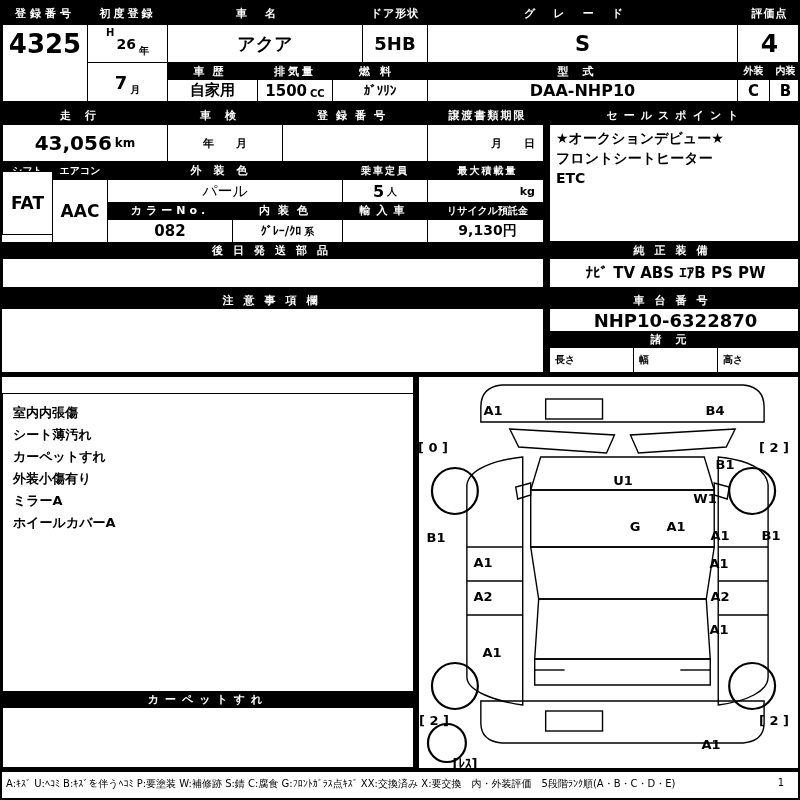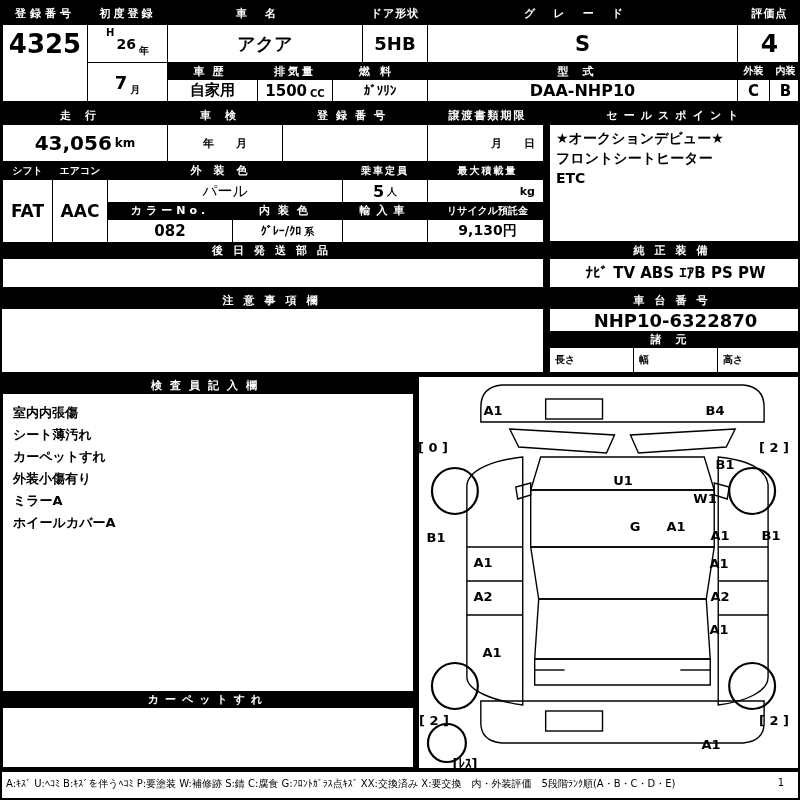--- a/index.html
+++ b/index.html
@@ -89,21 +89,21 @@
 
   <div class="b hdr" style="left:547px;top:105px;width:253px;height:17px;letter-spacing:6px">セールスポイント</div>
   <div class="b cell top left" style="left:547px;top:122px;width:253px;height:118px;flex-direction:column;align-items:flex-start;padding:3px 6px">
       <div class="sales-line">★オークションデビュー★</div>
       <div class="sales-line">フロントシートヒーター</div>
       <div class="sales-line">ETC</div>
     </div>
 
   <div class="b hdr" style="left:0;top:160px;width:51px;height:17px;font-size:10px">シフト</div>
   <div class="b hdr" style="left:50px;top:160px;width:56px;height:17px;font-size:10px">エアコン</div>
-  <div class="b cell" style="left:0;top:177px;width:51px;height:64px;font-size:17px;font-weight:bold">FAT</div>
+  <div class="b cell" style="left:0;top:169px;width:51px;height:64px;font-size:17px;font-weight:bold">FAT</div>
   <div class="b cell" style="left:50px;top:177px;width:56px;height:64px;font-size:17px;font-weight:bold">AAC</div>
 
   <div class="b hdr" style="left:105px;top:160px;width:236px;height:17px;letter-spacing:12px">外装色</div>
   <div class="b cell" style="left:105px;top:177px;width:236px;height:24px;font-size:15px;font-weight:normal">パール</div>
 
   <div class="b hdr" style="left:340px;top:160px;width:86px;height:17px;font-size:10px;letter-spacing:2px">乗車定員</div>
   <div class="b cell" style="left:340px;top:177px;width:86px;height:24px">
     <span style="font-size:16px;font-weight:bold">5</span>
     <span class="unit" style="margin-bottom:3px">人</span>
   </div>
@@ -138,21 +138,20 @@
 
   <div class="b hdr" style="left:547px;top:290px;width:253px;height:17px;letter-spacing:10px">車台番号</div>
   <div class="b cell" style="left:547px;top:306px;width:253px;height:24px;font-size:18px;font-weight:bold">NHP10-6322870</div>
   <div class="b hdr" style="left:547px;top:329px;width:253px;height:17px;letter-spacing:14px">諸元</div>
   <div class="b cell left" style="left:547px;top:345px;width:85px;height:26px;font-size:10px;font-weight:bold;padding-left:5px">長さ</div>
   <div class="b cell left" style="left:631px;top:345px;width:85px;height:26px;font-size:10px;font-weight:bold;padding-left:5px">幅</div>
   <div class="b cell left" style="left:715px;top:345px;width:85px;height:26px;font-size:10px;font-weight:bold;padding-left:5px">高さ</div>
 
   <div class="bar" style="left:0;top:370px;width:800px;height:5px"></div>
 
-  <div class="b hdr" style="left:0;top:375px;width:412px;height:17px;letter-spacing:8px">検査員記入欄</div>
   <div class="b cell top left" style="left:0;top:391px;width:412px;height:299px;flex-direction:column;align-items:flex-start;padding:8px 10px">
       <div class="note-line">室内内張傷</div>
       <div class="note-line">シート薄汚れ</div>
       <div class="note-line">カーペットすれ</div>
       <div class="note-line">外装小傷有り</div>
       <div class="note-line">ミラーA</div>
       <div class="note-line">ホイールカバーA</div>
     </div>
   <div class="b hdr" style="left:0;top:689px;width:412px;height:17px;letter-spacing:6px">カーペットすれ</div>
   <div class="b cell" style="left:0;top:705px;width:412px;height:61px"></div>

